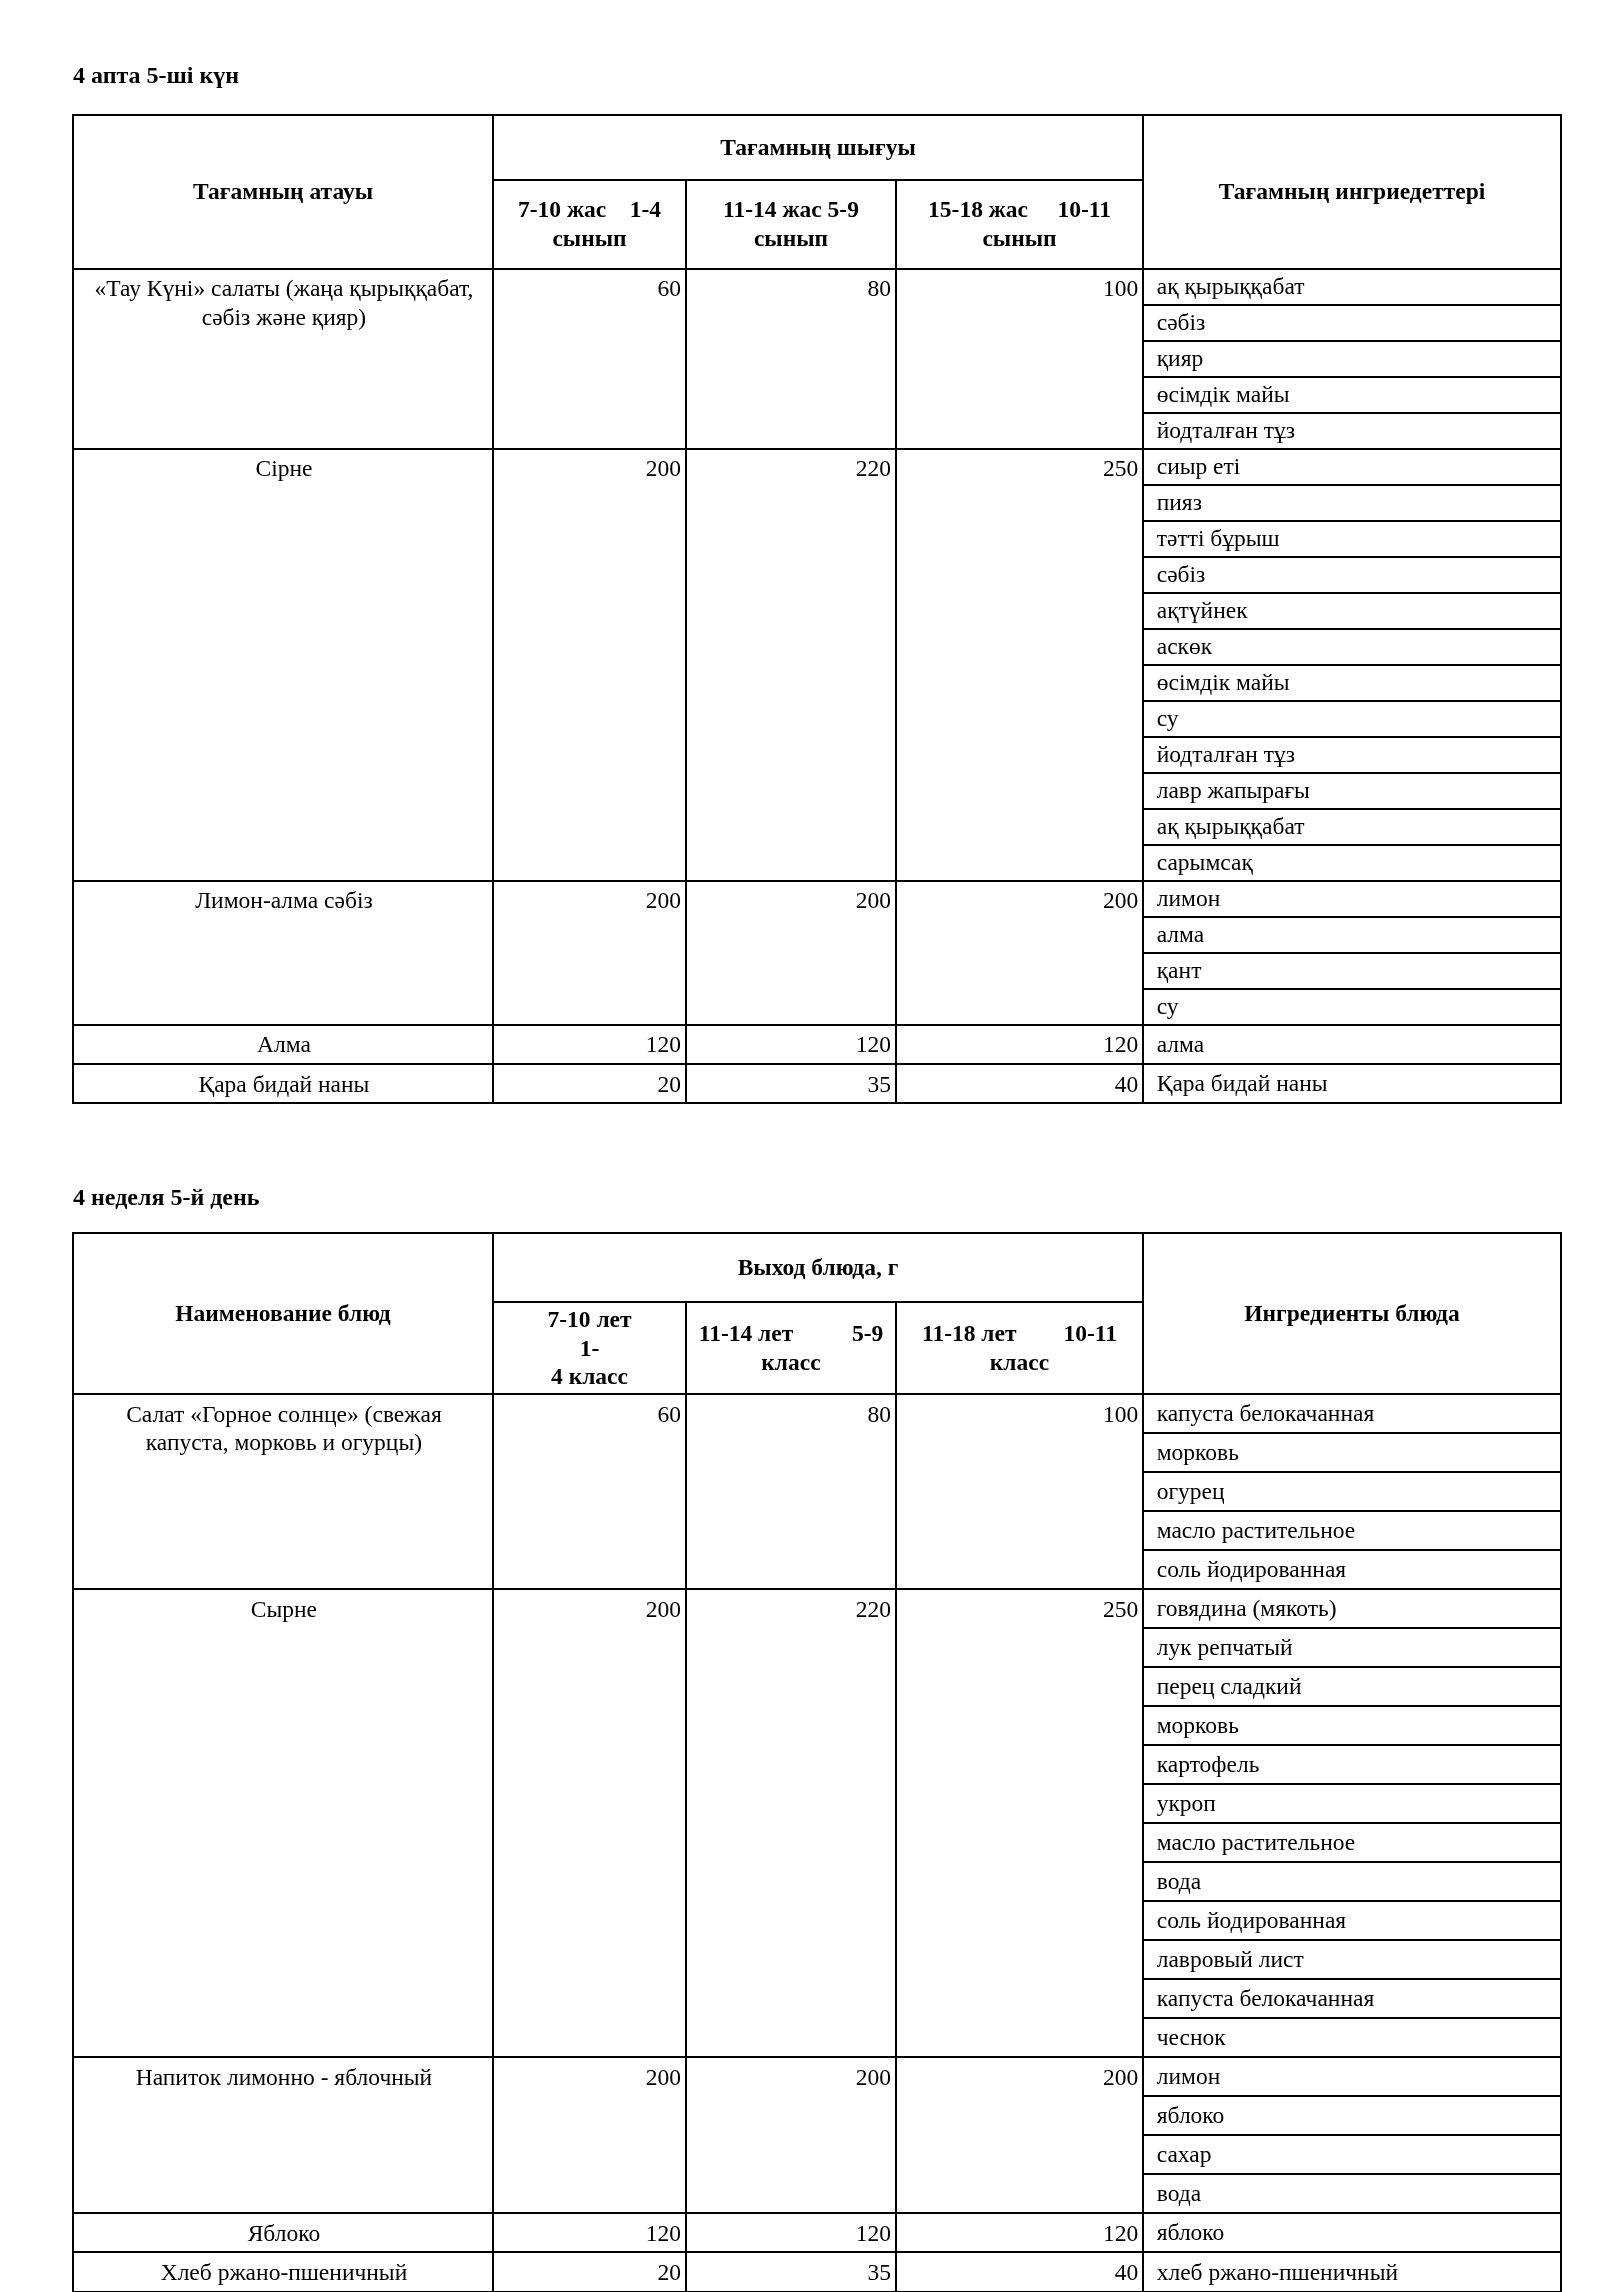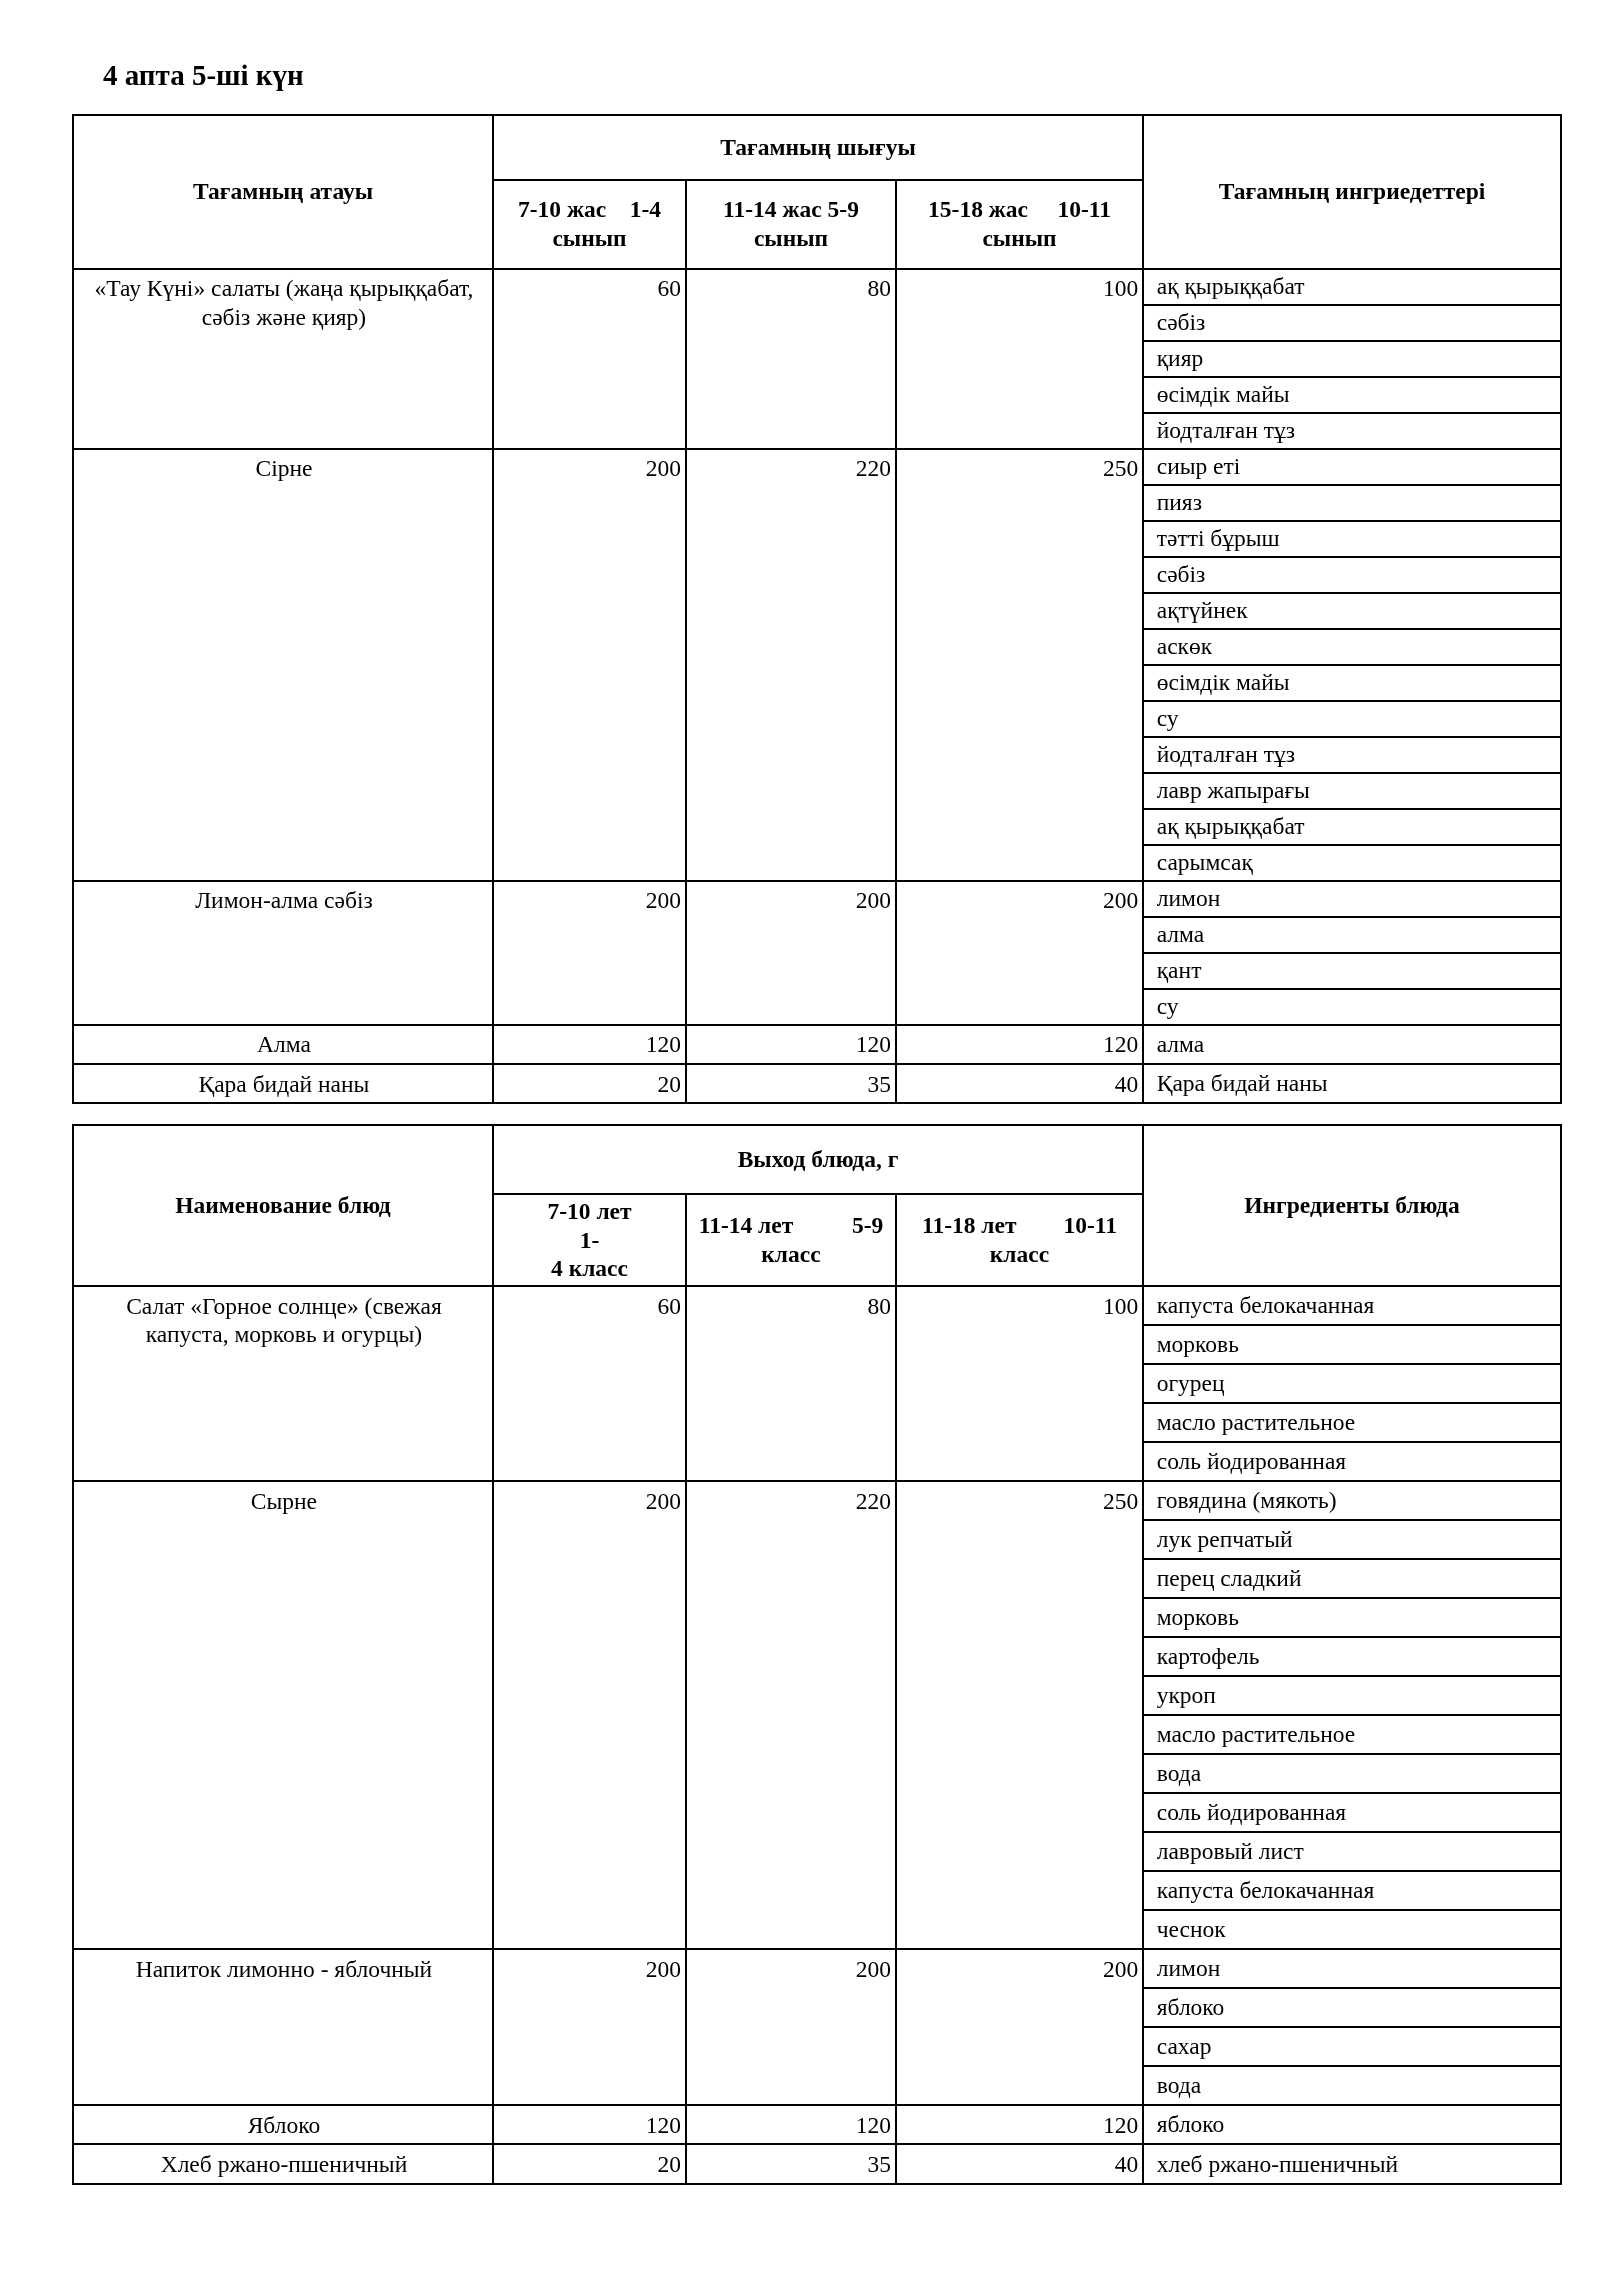--- a/index.html
+++ b/index.html
@@ -10,24 +10,24 @@
     font-family: "Liberation Serif", "DejaVu Serif", serif;
   }
   .page {
     position: relative;
     width: 1621px;
     height: 2293px;
     background: #ffffff;
     overflow: hidden;
   }
   .section-title {
-    font-size: 29px;
+    font-size: 24px;
     font-weight: bold;
     line-height: 29px;
-    margin: 0 0 0 103px;
+    margin: 0 0 0 73px;
   }
   .title-1 { padding-top: 61px; }
   .title-2 { padding-top: 79px; }
   table.menu {
     border-collapse: collapse;
     table-layout: fixed;
     width: 1487px;
     margin-left: 72px;
     border: 2.9px solid #000;
   }
@@ -189,20 +189,21 @@
       <tr class="ing-row">
         <td class="dish">Қара бидай наны</td>
         <td class="val">20</td>
         <td class="val">35</td>
         <td class="val">40</td>
         <td class="ing">Қара бидай наны</td>
       </tr>
     </tbody>
   </table>
 
+  <h1 class="section-title title-2">4 неделя 5-й день</h1>
 
   <table class="menu t2">
     <colgroup>
       <col style="width:420px">
         <col style="width:193px">
         <col style="width:210px">
         <col style="width:247px">
         <col style="width:418px">
     </colgroup>
     <thead>

